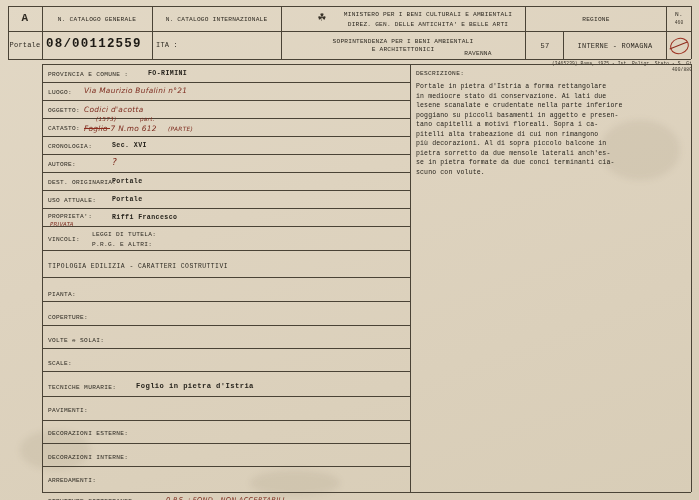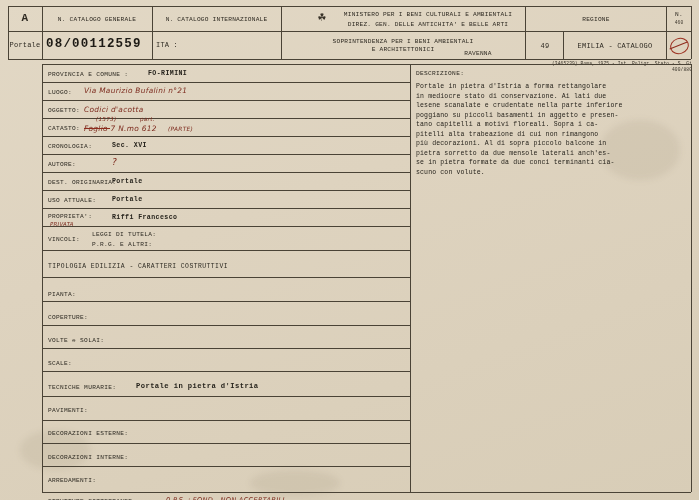--- a/index.html
+++ b/index.html
@@ -132,22 +132,22 @@
   <div class="cell" style="left:667px;top:11px;width:24px;">N.</div>
   <div class="cell tiny" style="left:667px;top:20px;width:24px;">460</div>
 
   <div class="cell" style="left:9px;top:41px;width:32px;font-size:7px;">Portale</div>
   <div class="codenum" style="left:46px;top:37px;">08/00112559</div>
   <div class="cell cellL" style="left:156px;top:41px;width:80px;font-size:7px;">ITA :</div>
 
   <div class="cell" style="left:283px;top:38px;width:240px;">SOPRINTENDENZA PER I BENI AMBIENTALI</div>
   <div class="cell" style="left:283px;top:46px;width:240px;">E ARCHITETTONICI</div>
   <div class="cell" style="left:430px;top:50px;width:96px;">RAVENNA</div>
-  <div class="cell" style="left:527px;top:42px;width:36px;font-size:7px;">49</div>
-  <div class="cell" style="left:565px;top:42px;width:100px;font-size:7px;">EMILIA - CATALOGO</div>
+  <div class="cell" style="left:527px;top:42px;width:36px;font-size:7px;">57</div>
+  <div class="cell" style="left:565px;top:42px;width:100px;font-size:7px;">INTERNE - ROMAGNA</div>
 
   <div class="ellipse" style="left:670px;top:38px;width:17px;height:14px;"></div>
   <div class="strike" style="left:669px;top:45px;width:19px;transform:rotate(-22deg);"></div>
 
   <div class="cell tiny" style="left:536px;top:61px;width:156px;text-align:right;">(3465239) Roma, 1975 - Ist. Poligr. Stato - S. Gi 400/880</div>
 
   <div class="line vline" style="left:42px;top:64px;height:428px;"></div>
   <div class="line vline" style="left:410px;top:64px;height:428px;"></div>
   <div class="line vline" style="left:691px;top:64px;height:428px;"></div>
   <div class="line hline" style="left:42px;top:64px;width:649px;"></div>
@@ -210,21 +210,21 @@
   <div class="line hline" style="left:42px;top:396px;width:368px;"></div>
   <div class="line hline" style="left:42px;top:420px;width:368px;"></div>
   <div class="line hline" style="left:42px;top:443px;width:368px;"></div>
   <div class="line hline" style="left:42px;top:466px;width:368px;"></div>
 
   <div class="label" style="left:48px;top:291px;">PIANTA:</div>
   <div class="label" style="left:48px;top:314px;">COPERTURE:</div>
   <div class="label" style="left:48px;top:337px;">VOLTE e SOLAI:</div>
   <div class="label" style="left:48px;top:360px;">SCALE:</div>
   <div class="label" style="left:48px;top:384px;">TECNICHE MURARIE:</div>
-  <div class="typed typedBold" style="left:136px;top:382px;font-size:7.2px;">Portale in pietra d'Istria</div>
+  <div class="typed typedBold" style="left:136px;top:382px;font-size:7.2px;">Foglio in pietra d'Istria</div>
   <div class="label" style="left:48px;top:407px;">PAVIMENTI:</div>
   <div class="label" style="left:48px;top:430px;">DECORAZIONI ESTERNE:</div>
   <div class="label" style="left:48px;top:454px;">DECORAZIONI INTERNE:</div>
   <div class="label" style="left:48px;top:477px;">ARREDAMENTI:</div>
   <div class="label" style="left:48px;top:498px;">STRUTTURE SOTTERRANEE:</div>
   <div class="hw" style="left:166px;top:496px;font-size:6.6px;">0 P.S. : FOND - NON ACCERTABILI</div>
 
   <div class="label" style="left:416px;top:70px;">DESCRIZIONE:</div>
   <div class="desc" style="left:416px;top:82px;width:268px;">Portale in pietra d'Istria a forma rettangolare
 in mediocre stato di conservazione. Ai lati due

